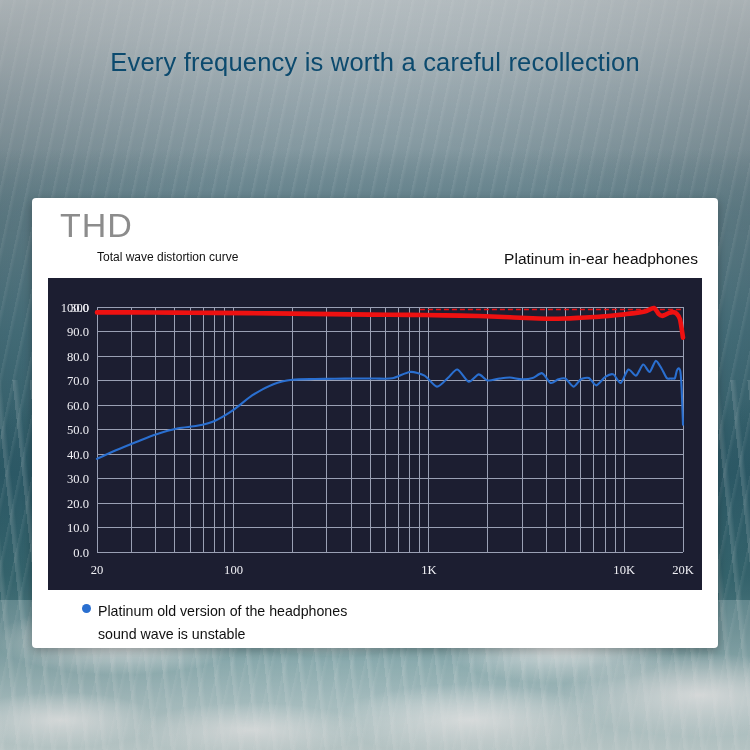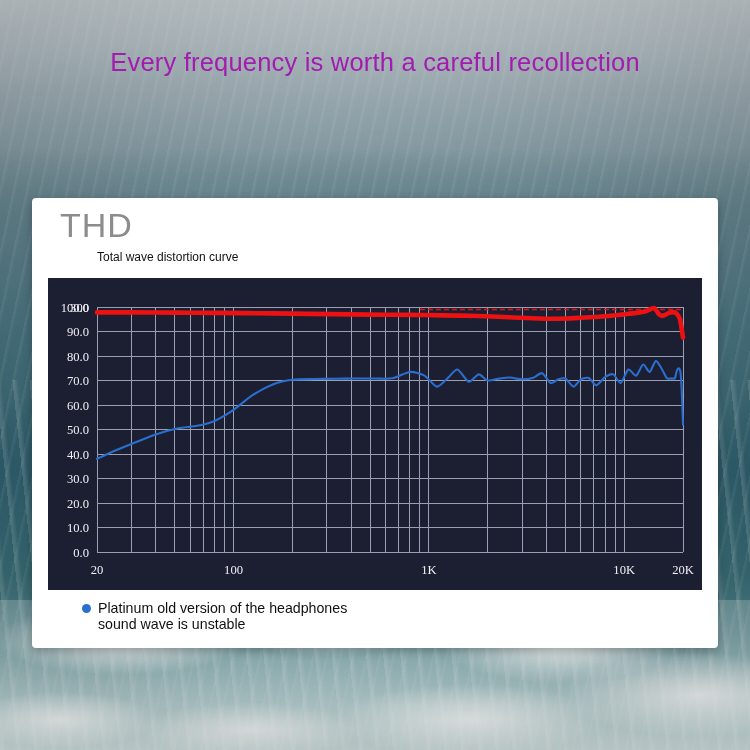--- a/index.html
+++ b/index.html
@@ -44,21 +44,21 @@
     background:repeating-linear-gradient(84deg,rgba(255,255,255,.45) 0px,rgba(255,255,255,.45) 2px,rgba(255,255,255,0) 6px,rgba(255,255,255,0) 17px);
   }
   #bg .vig{
     position:absolute;inset:0;
     background:radial-gradient(ellipse 520px 420px at 375px 330px,rgba(0,0,0,0) 45%,rgba(0,0,0,.13) 100%);
   }
 
   
   #headline{
     position:absolute;left:0;top:48px;width:750px;text-align:center;
-    font-size:25.5px;color:#a21caf;letter-spacing:.2px;white-space:nowrap;
+    font-size:25.5px;color:#0c4a6e;letter-spacing:.2px;white-space:nowrap;
   }
 
   
   #card{
     position:absolute;left:32px;top:198px;width:686px;height:450px;
     background:#ffffff;border-radius:4px;
     box-shadow:0 3px 10px rgba(0,0,0,.28);
   }
 
   #thd-title{
@@ -81,21 +81,21 @@
 
   .ylab{fill:#f0f0f5;font-size:12.6px;font-family:"Liberation Serif","DejaVu Serif",serif;text-anchor:end;}
   .xlab{fill:#f0f0f5;font-size:12.6px;font-family:"Liberation Serif","DejaVu Serif",serif;text-anchor:middle;}
 
   
   #legend{
     position:absolute;left:0;top:400px;width:686px;height:46px;
   }
   .lg-item{position:absolute;display:flex;align-items:flex-start;}
   .lg-dot{width:9px;height:9px;border-radius:50%;margin-top:4px;margin-right:7px;flex:0 0 auto;}
-  .lg-text{font-size:14.2px;color:#111;line-height:16px;}
+  .lg-text{font-size:14.2px;color:#111;line-height:23px;}
   #lg-blue{left:50px;top:2px;width:290px;}
   #lg-red{left:392px;top:2px;width:280px;}
 </style>
 </head>
 <body>
 
 <div id="bg">
   <div class="sky"></div>
   <div class="mid"></div>
   <div class="deep"></div>
@@ -104,20 +104,21 @@
   <div class="streaks2"></div>
   <div class="vig"></div>
 </div>
 
 <div id="headline">Every frequency is worth a careful recollection</div>
 
 <div id="card">
 
   <div id="thd-title">THD</div>
   <div id="sub-left">Total wave distortion curve</div>
+  <div id="sub-right">Platinum in-ear headphones</div>
 
   <div id="panel">
     <svg width="654" height="312" viewBox="0 0 654 312">
       <g id="gridlines">
           <line x1="49" x2="635" y1="274" y2="274" stroke="#9aa0b4" stroke-width="1" shape-rendering="crispEdges"></line>
           <line x1="49" x2="635" y1="249.5" y2="249.5" stroke="#9aa0b4" stroke-width="1" shape-rendering="crispEdges"></line>
           <line x1="49" x2="635" y1="225" y2="225" stroke="#9aa0b4" stroke-width="1" shape-rendering="crispEdges"></line>
           <line x1="49" x2="635" y1="200.5" y2="200.5" stroke="#9aa0b4" stroke-width="1" shape-rendering="crispEdges"></line>
           <line x1="49" x2="635" y1="176" y2="176" stroke="#9aa0b4" stroke-width="1" shape-rendering="crispEdges"></line>
           <line x1="49" x2="635" y1="151.5" y2="151.5" stroke="#9aa0b4" stroke-width="1" shape-rendering="crispEdges"></line>

